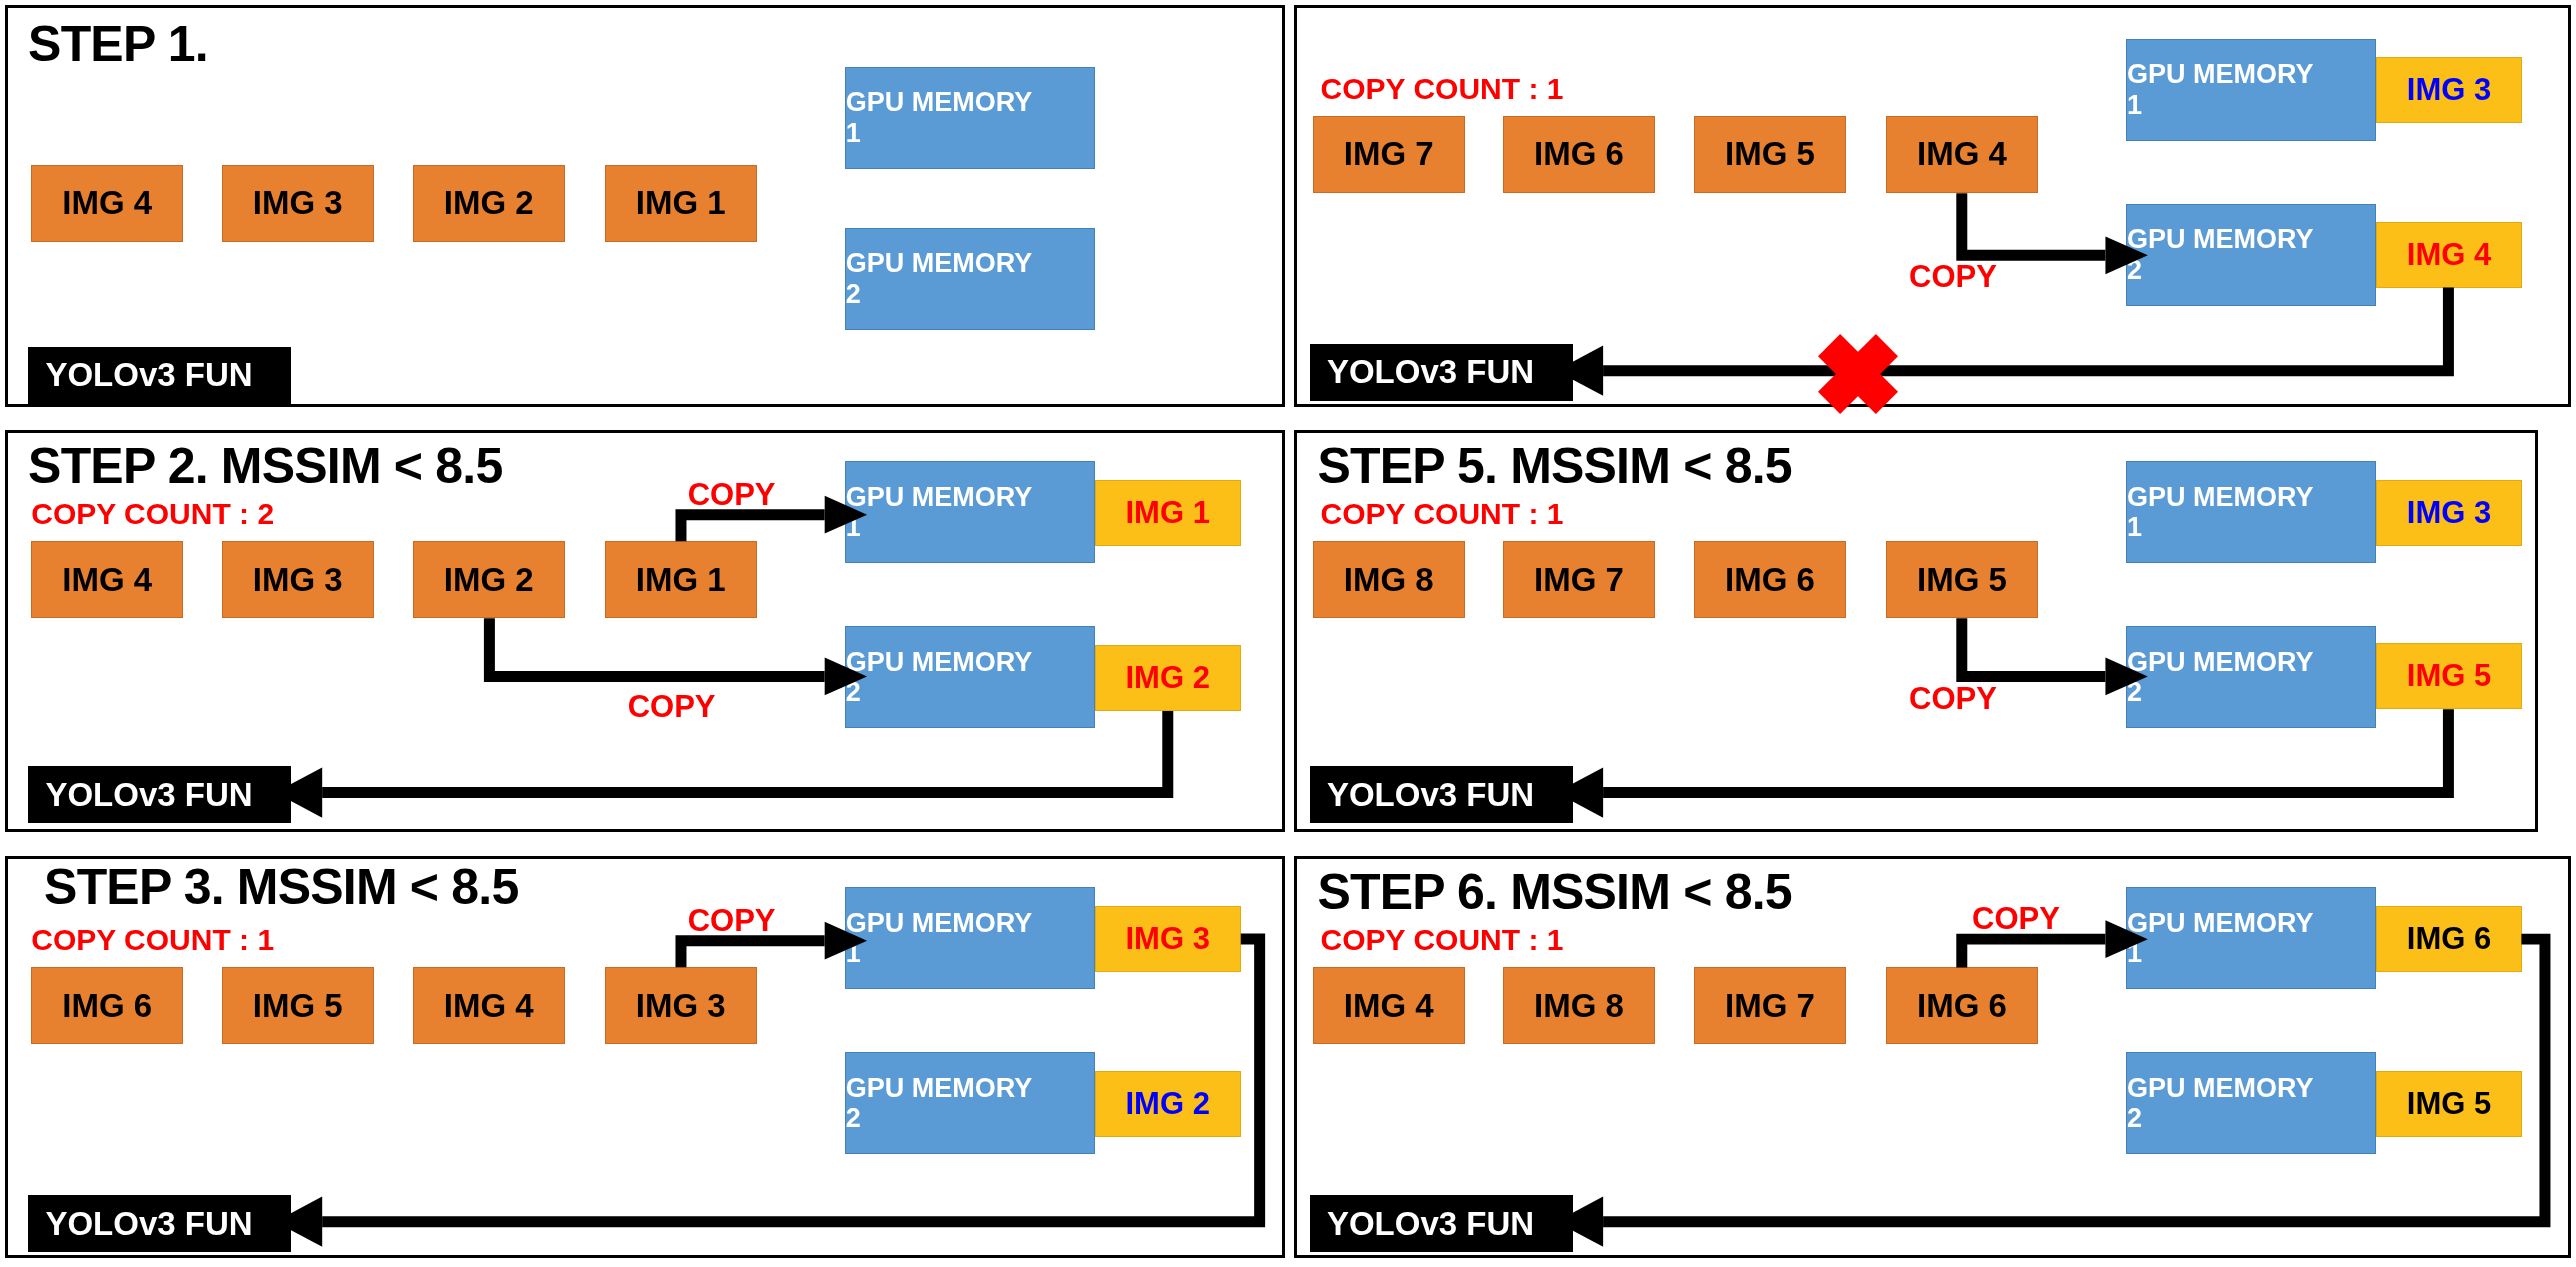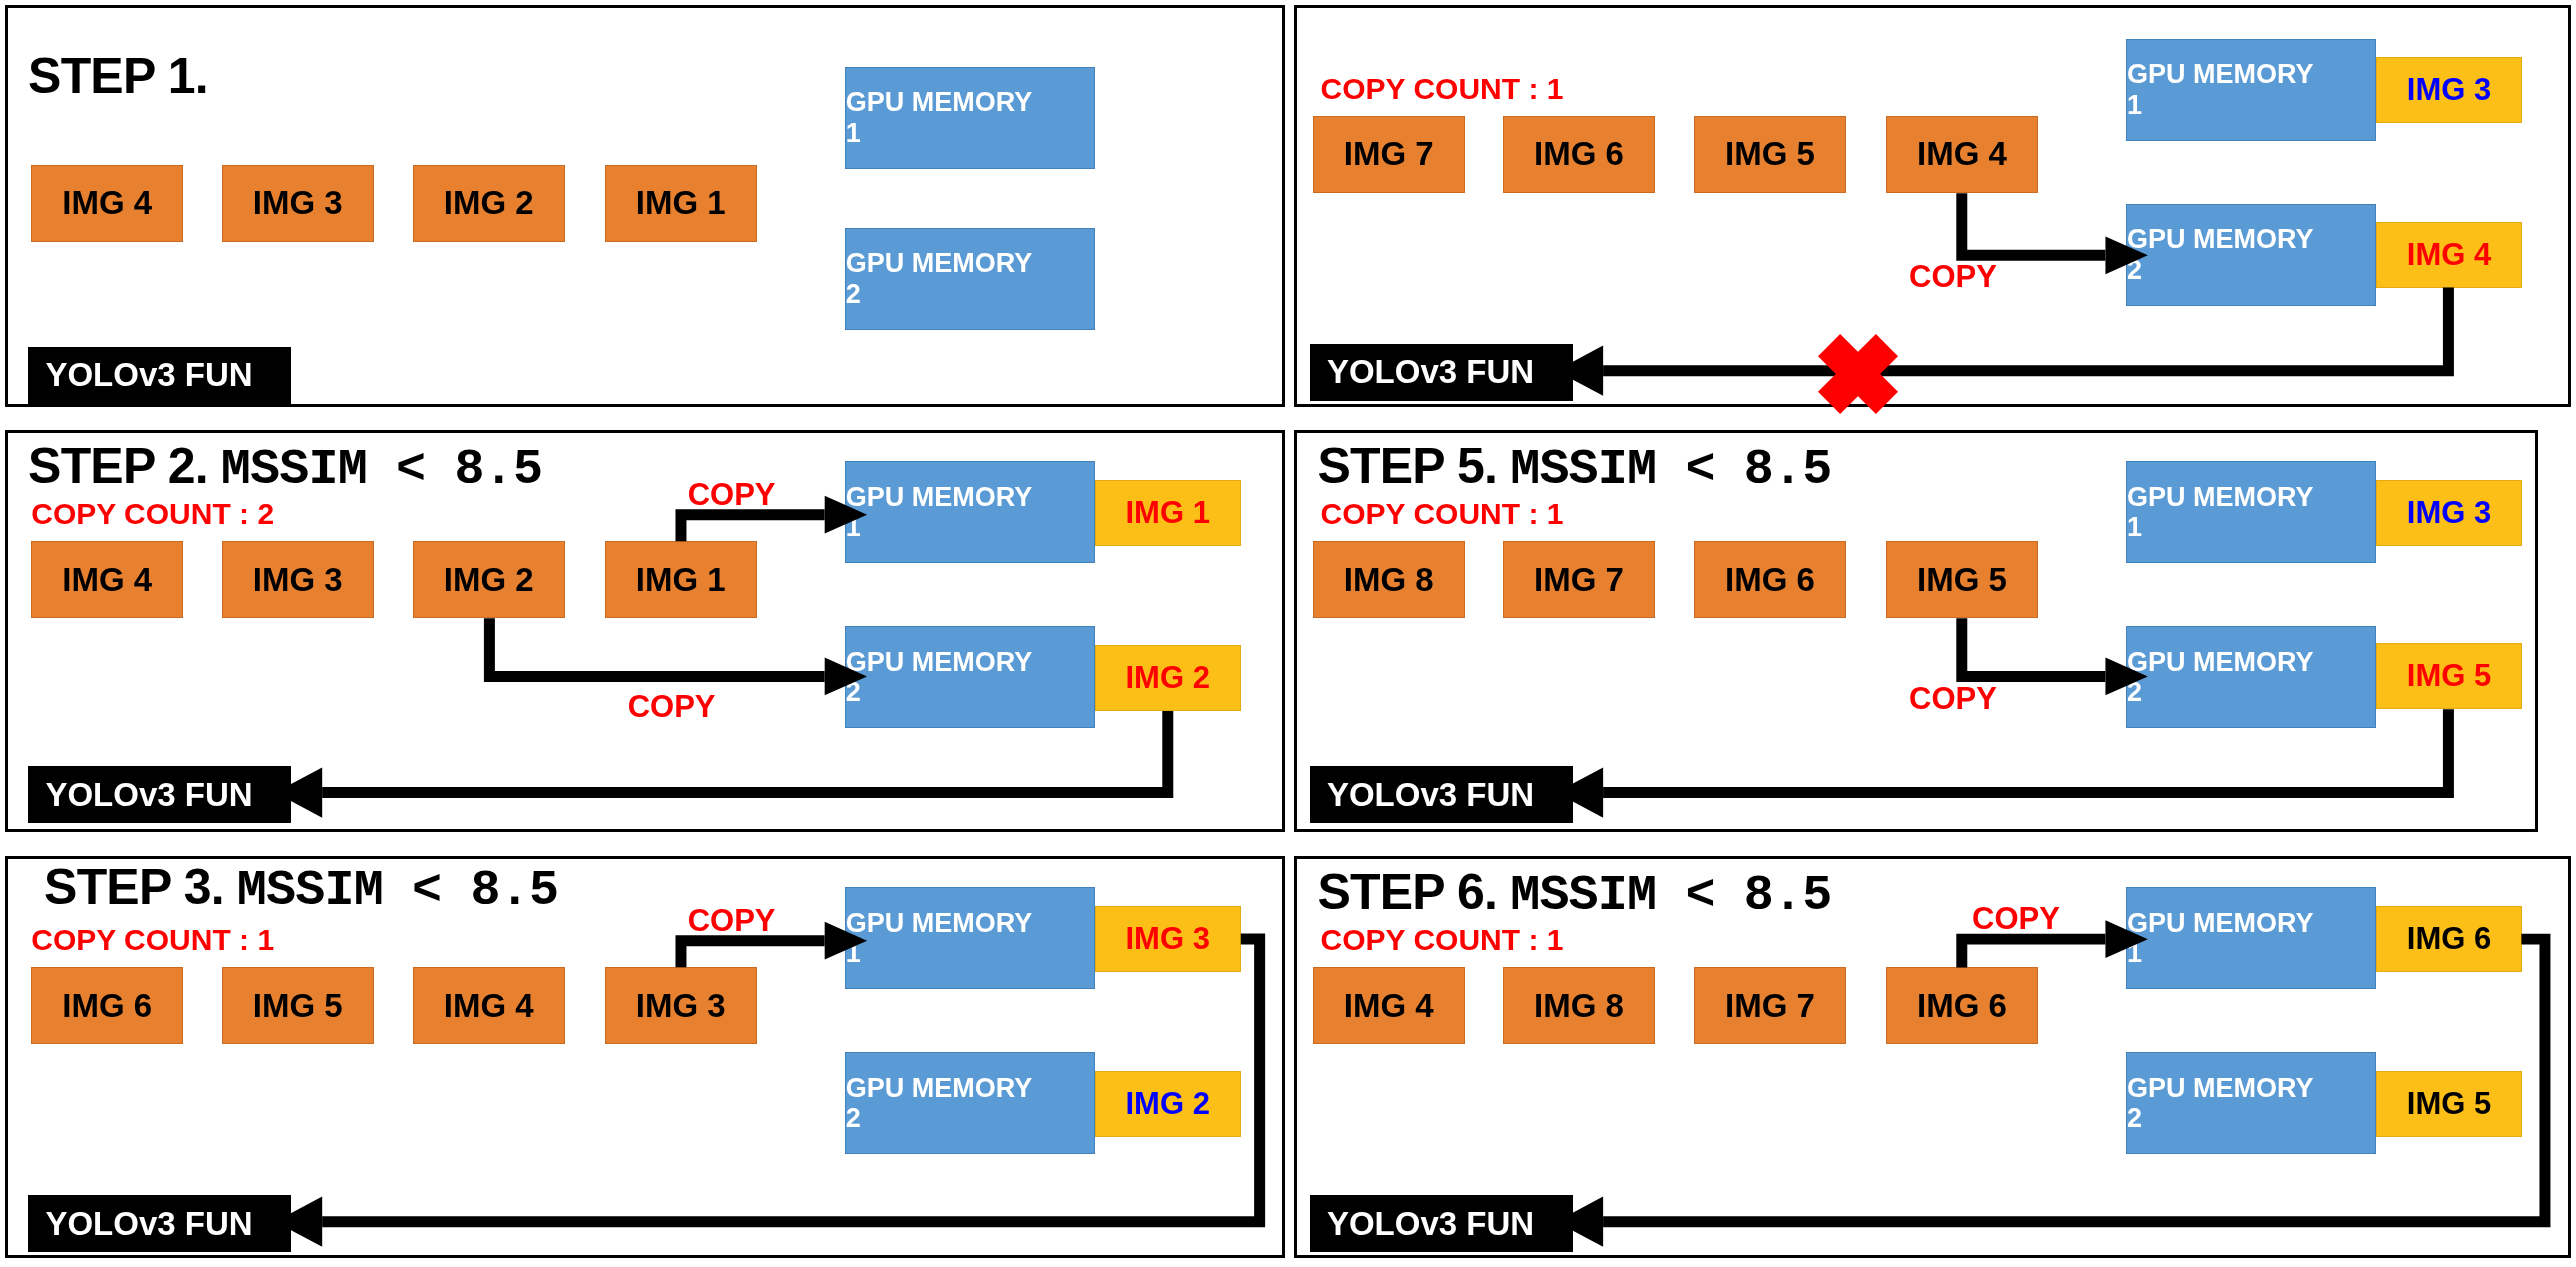--- a/index.html
+++ b/index.html
@@ -4,21 +4,21 @@
 <style>
   html,body{margin:0;padding:0;background:#ffffff;}
   body{width:2576px;height:1268px;font-family:"Liberation Sans",sans-serif;-webkit-font-smoothing:antialiased;}
   #board{position:relative;width:2576px;height:1268px;}
 
   .panel{position:absolute;border:3.9px solid #000;background:#fff;box-sizing:border-box;}
 
   .ttl{position:absolute;left:20.4px;top:6.3px;font-size:50px;font-weight:700;letter-spacing:-0.8px;white-space:nowrap;line-height:1;}
   .ttl .k{color:#000;}
   .ttl .mred{color:#ff0000;}
-  .ttl .mblk{color:#000;font-family:Liberation Mono, monospace;}
+  .ttl .mblk{color:#000;}
 
   .cc{position:absolute;left:23.6px;font-size:30px;font-weight:700;color:#ff0000;white-space:nowrap;line-height:1;}
 
   .imgbox{position:absolute;background:#e8812f;border:1.6px solid #c96b22;box-sizing:border-box;
           display:flex;align-items:center;justify-content:center;font-size:33px;font-weight:700;color:#000;}
 
   .gpu{position:absolute;background:#5b9bd5;border:1.6px solid #4182bd;box-sizing:border-box;
        display:flex;flex-direction:column;align-items:flex-start;justify-content:center;
        font-size:27px;font-weight:700;color:#ffffff;line-height:1.12;text-align:center;}
   .gpu .n{font-weight:700;}
@@ -38,21 +38,21 @@
   svg.wires path,svg.wires line{stroke:#000;stroke-width:14;fill:none;}
   svg.wires polygon.head{fill:#000;stroke:none;}
   svg.xmark path{stroke:#ff0000;stroke-width:40;stroke-linecap:butt;}
 </style>
 </head>
 <body>
 
 <div id="board">
 
   <div class="panel" style="left:4.7px;top:4.7px;width:1280px;height:402px;">
-    <div class="ttl" style="top:11px;margin-top:32px;">
+    <div class="ttl" style="top:11px;">
       <span class="k">STEP 1.</span>
       <span class="mblk"></span>
     </div>
 
     <div class="imgbox" style="left:23.6px;top:157px;width:152px;height:77px;">IMG 4</div>
     <div class="imgbox" style="left:214px;top:157px;width:152px;height:77px;">IMG 3</div>
     <div class="imgbox" style="left:405px;top:157px;width:152px;height:77px;">IMG 2</div>
     <div class="imgbox" style="left:597px;top:157px;width:152px;height:77px;">IMG 1</div>
 
     <div class="gpu" style="left:837px;top:59px;width:250px;height:102px;">

